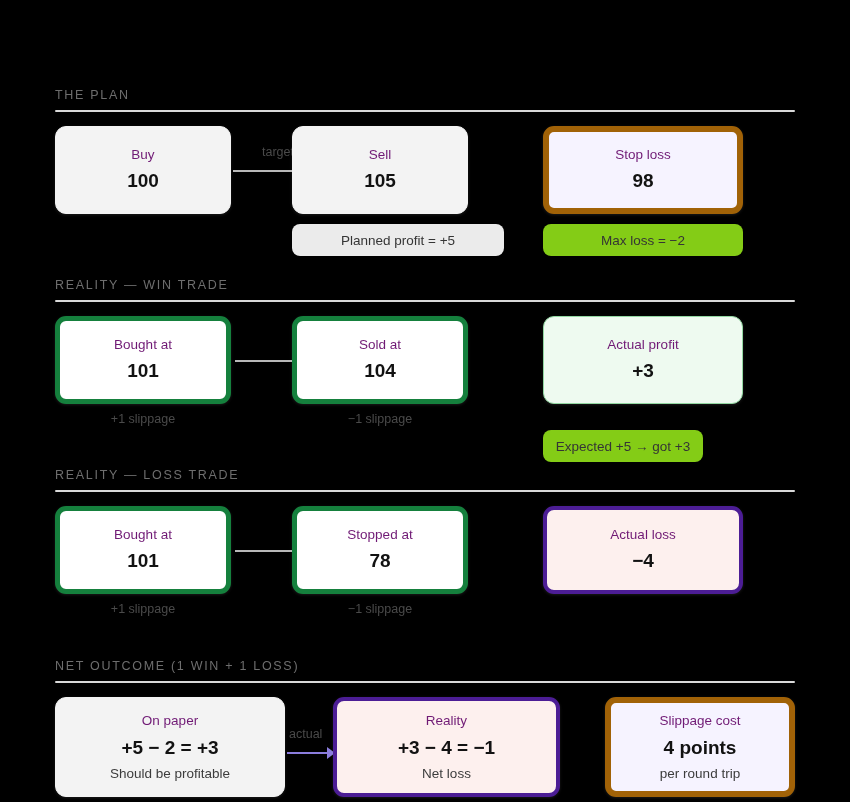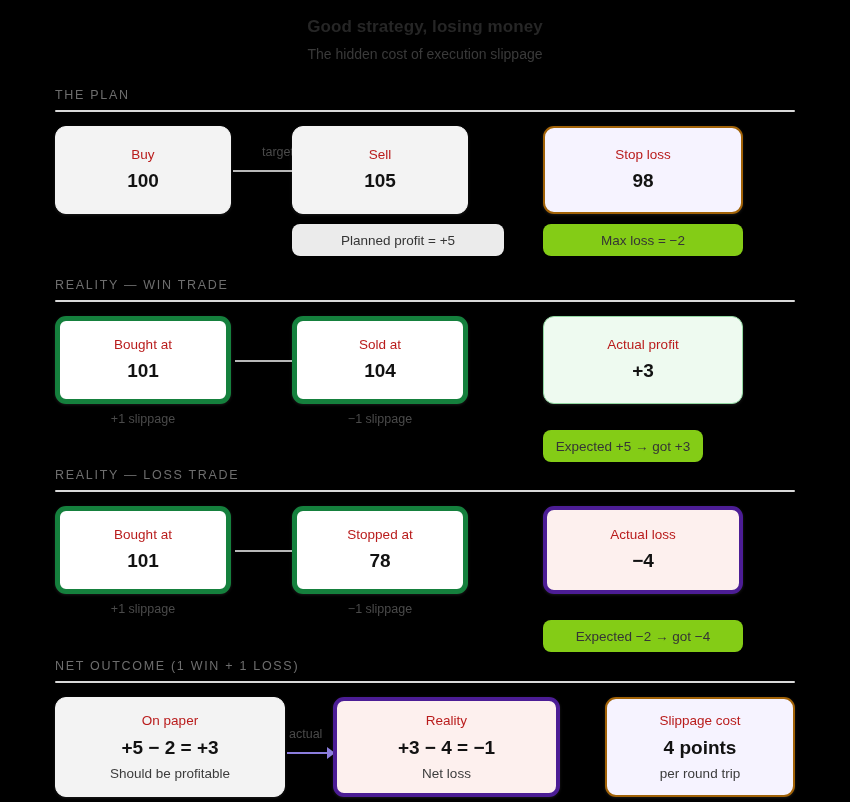--- a/index.html
+++ b/index.html
@@ -67,34 +67,34 @@
     display: flex;
     flex-direction: column;
     align-items: center;
     justify-content: center;
     height: 88px;
     box-shadow: 0 1px 3px rgba(255,255,255,0.10);
   }
 
   .card .lbl {
     font-size: 13.5px;
-    color: #b91c1c;
+    color: #701a75;
     line-height: 20px;
   }
   .card .val {
     font-size: 19px;
     font-weight: bold;
     color: #121212;
     line-height: 28px;
     margin-top: 2px;
   }
 
   .card-plain  { background: #f3f3f3; border: 1px solid #f3f3f3; }
   .card-white  { background: #ffffff; border: 5px solid #15803d; }
-  .card-purple { background: #f6f3ff; border: 2px solid #a16207; }
+  .card-purple { background: #f6f3ff; border: 6px solid #a16207; }
   .card-green  { background: #eefaf0; border: 1px solid #92d7a1; }
   .card-red    { background: #fdf0ee; border: 4px solid #4c1d95; }
 
   
   .row-net { height: 100px; }
   .row-net .card { height: 100px; }
   .row-net .card .lbl { font-size: 13.5px; }
   .row-net .card .val { font-size: 19px; margin-top: 3px; }
   .row-net .card .sub {
     font-size: 13.5px;
@@ -151,24 +151,20 @@
     font-size: 12.5px;
     color: #4a4a4a;
     white-space: nowrap;
   }
 </style>
 </head>
 <body>
 
 <div class="page">
 
-  <div class="header">
-    <div class="title">Good strategy, losing money</div>
-    <div class="subtitle">The hidden cost of execution slippage</div>
-  </div>
 
   <div class="section" style="top:88px;">
     <div class="section-head">THE PLAN</div>
     <div class="rule"></div>
 
     <div class="row">
       <div class="card card-plain" style="left:0px; width:176px;">
         <div class="lbl">Buy</div>
         <div class="val">100</div>
       </div>
@@ -245,21 +241,20 @@
         <div class="lbl">Stopped at</div>
         <div class="val">78</div>
       </div>
       <div class="caption" style="left:237px; top:94px; width:176px;">−1 slippage</div>
 
       <div class="card card-red" style="left:488px; width:200px;">
         <div class="lbl">Actual loss</div>
         <div class="val">−4</div>
       </div>
 
-      <div class="pill pill-purple" style="left:488px; top:114px; width:200px;">Expected −2 → got −4</div>
     </div>
   </div>
 
   <div class="section" style="top:659px;">
     <div class="section-head">NET OUTCOME (1 WIN + 1 LOSS)</div>
     <div class="rule"></div>
 
     <div class="row row-net">
       <div class="card card-plain" style="left:0px; width:230px;">
         <div class="lbl">On paper</div>

